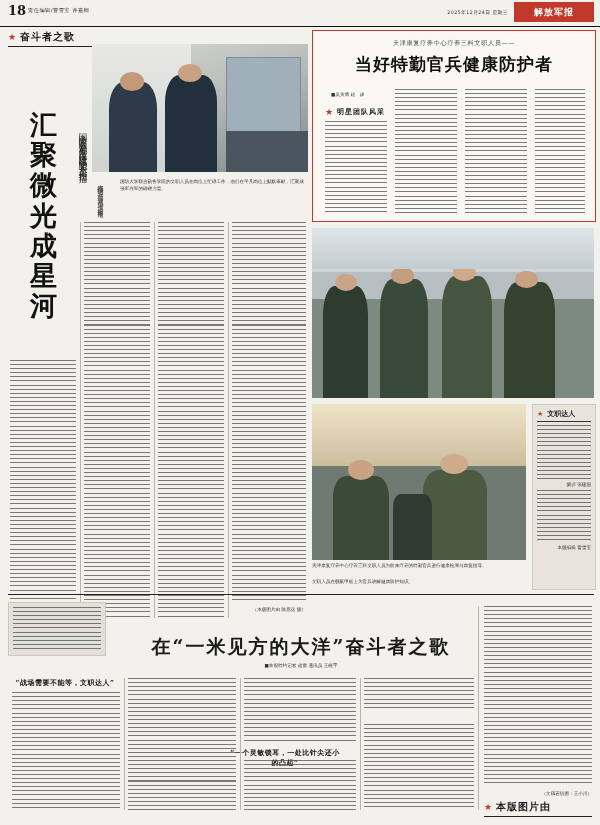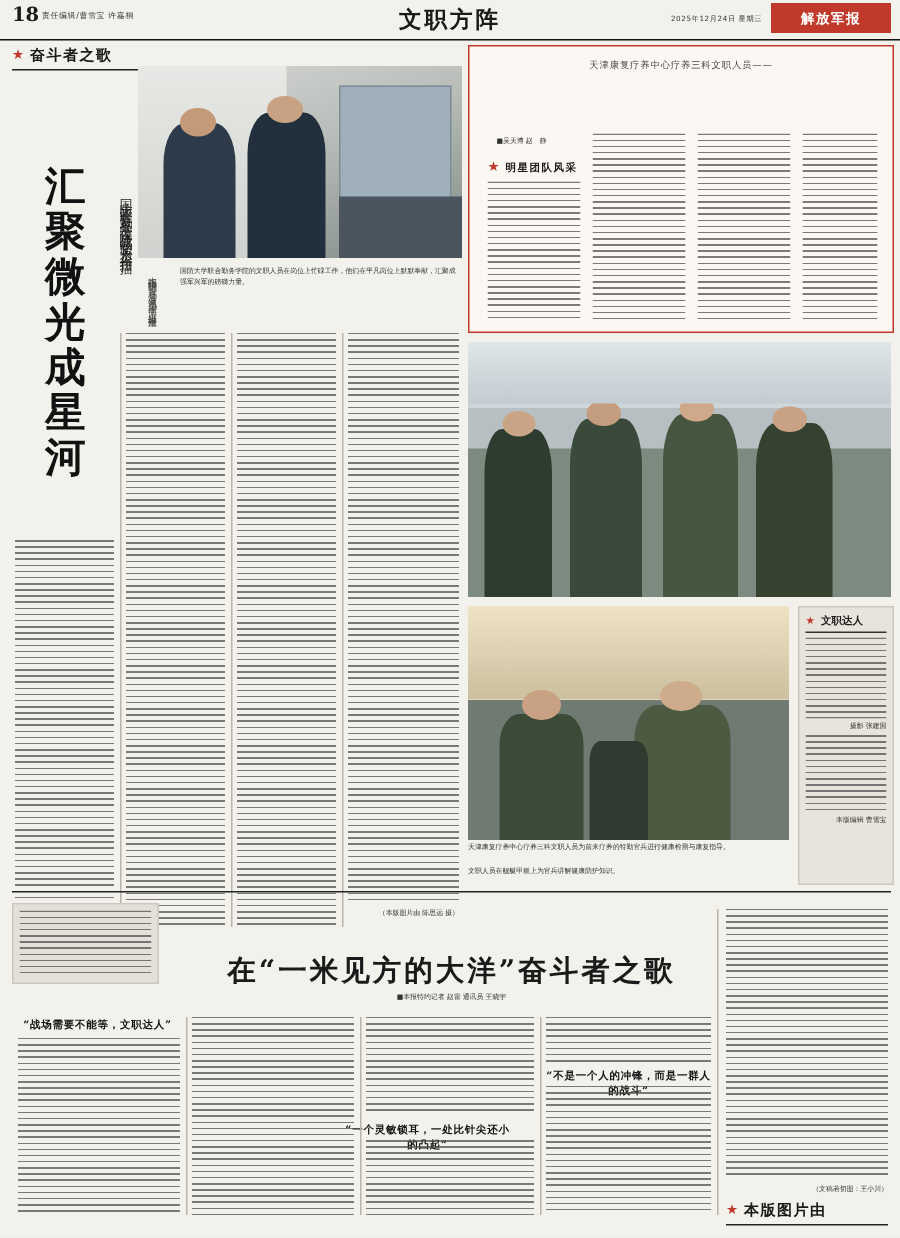--- a/index.html
+++ b/index.html
@@ -63,21 +63,20 @@
   .sidebar-box{position:absolute;background:#e8e4dc;border:1px solid #cfc9bd;}
 </style>
 </head>
 <body>
 
 <div class="page">
 
   <div class="masthead">
     <div class="page-num">18</div>
     <div class="mast-left">责任编辑/曹雪宝    许嘉桐</div>
-    <div class="mast-title">文职方阵</div>
     <div class="mast-date">2025年12月24日  星期三</div>
     <div class="mast-logo">解放军报</div>
   </div>
 
   <div class="feature">
 
     <div class="sec-head" style="width:300px;">
       <span class="star">★</span>
       <span class="t">奋斗者之歌</span>
     </div>
@@ -138,20 +137,21 @@
     </div>
     <div class="caption" style="position:absolute;left:224px;top:576px;width:74px;text-align:right;">（本版图片由  陈思远  摄）</div>
 
     <div class="col-rule" style="left:72px;top:192px;height:396px;"></div>
     <div class="col-rule" style="left:146px;top:192px;height:396px;"></div>
     <div class="col-rule" style="left:220px;top:192px;height:396px;"></div>
   </div>
 
   <div class="redbox">
     <div class="rb-kicker">天津康复疗养中心疗养三科文职人员——</div>
+    <div class="rb-title">当好特勤官兵健康防护者</div>
     <div class="caption" style="position:absolute;left:18px;top:60px;width:62px;">■吴天博  赵　静</div>
 
     <div class="sec-head" style="position:absolute;left:12px;top:76px;width:62px;border-bottom:none;">
       <span class="star">★</span>
       <span class="t" style="font-size:7px;">明星团队风采</span>
     </div>
 
     <div class="fakewrap" style="position:absolute;left:12px;top:90px;width:62px;height:92px;">
       <span class="fake" style="height: 92px; color: transparent; font-size: 0px; overflow: hidden;">初冬时节，渤海之滨寒意渐浓。天津康复疗养中心疗养三科的文职人员，正紧张有序地为新一批前来疗养的特勤官兵开展健康评估。
 
@@ -230,21 +230,20 @@
       <div class="fakewrap" style="margin:4px;height:44px;">
         <span class="fake" style="height: 44px; color: transparent; font-size: 0px; overflow: hidden;">近年来，海军某研究所中心文职人员坚持战斗力标准，把科研成果写在战斗力建设上。他们扎根一线，紧贴实战，在“一米见方”的天地里书写强军担当。</span>
       </div>
     </div>
 
     <div class="bot-title">在“一米见方的大洋”奋斗者之歌</div>
     <div class="caption" style="position:absolute;left:0;top:62px;width:586px;text-align:center;">■本报特约记者  赵雷  通讯员  王晓宇</div>
 
     <div class="subhead" style="position:absolute;left:4px;top:78px;width:106px;">“战场需要不能等，文职达人”</div>
     <div class="subhead" style="position:absolute;left:220px;top:148px;width:114px;">“一个灵敏锁耳，一处比针尖还小的凸起”</div>
-    <div class="subhead" style="position:absolute;left:356px;top:112px;width:110px;">“不是一个人的冲锋，而是一群人的战斗”</div>
 
     <div class="fakewrap" style="position:absolute;left:4px;top:92px;width:108px;height:118px;">
       <span class="fake" style="height: 118px; color: transparent; font-size: 0px; overflow: hidden;">凌晨两点，实验室的灯依然亮着。文职人员陈浩盯着屏幕上跳动的数据，眉头紧锁。这是他们团队连续攻关的第三十七个昼夜。
 
 “战场需要不能等，也等不起。”陈浩常把这句话挂在嘴边。为了突破技术瓶颈，他带领团队查阅资料上千份，进行试验数百次。</span>
     </div>
     <div class="fakewrap" style="position:absolute;left:120px;top:78px;width:108px;height:132px;">
       <span class="fake" style="height: 132px; color: transparent; font-size: 0px; overflow: hidden;">试验场上，海风呼啸。文职人员们穿着厚厚的防寒服，守在设备旁记录数据。每一个参数的细微变化，都可能意味着技术路线的重大调整。
 
 “这份工作需要耐心，更需要恒心。”团队成员小刘说，有时为了一组数据，他们要在海上漂泊数周。</span>

